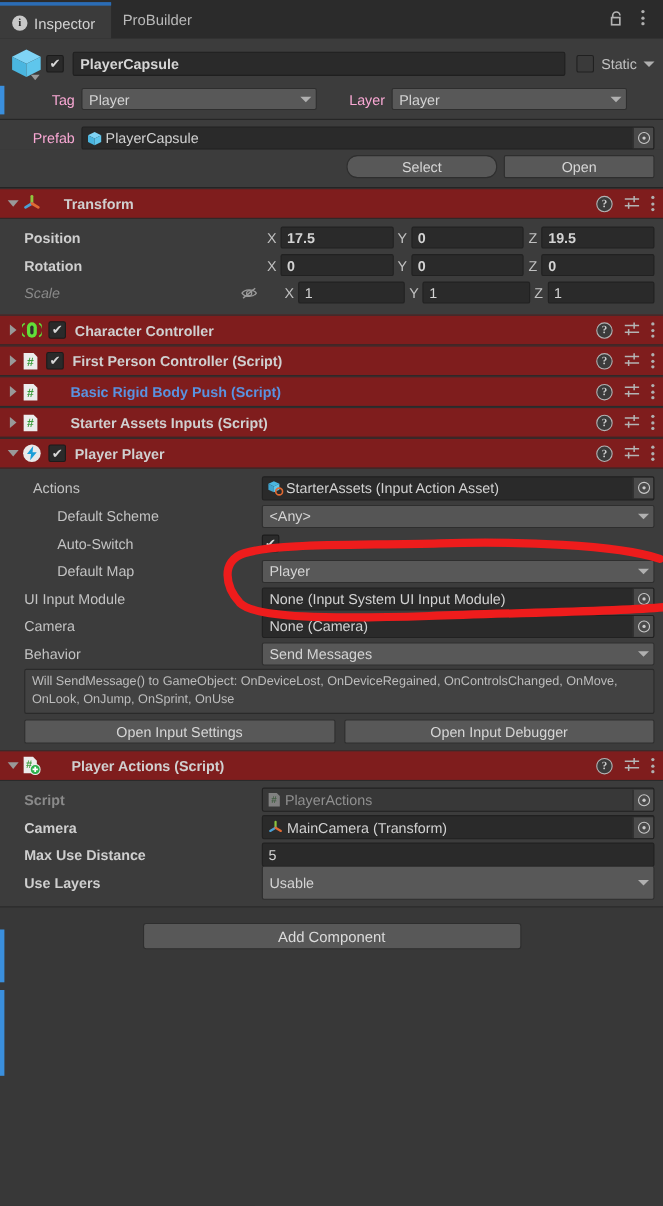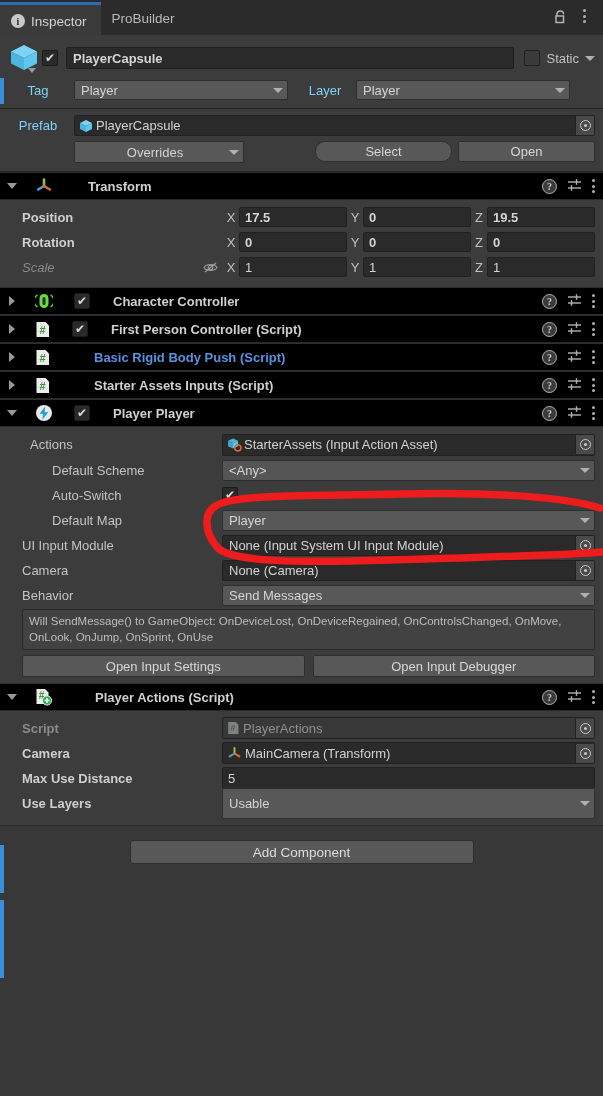--- a/index.html
+++ b/index.html
@@ -109,21 +109,21 @@
     border-left: 5px solid transparent;
     border-right: 5px solid transparent;
     border-top: 5px solid #b0b0b0;
   }
   .go-row2 {
     display: flex; align-items: center;
     margin-top: 7px;
     padding-left: 8px;
     gap: 6px;
   }
-  .lbl-r { text-align: center; font-size: 13px; color:#7dd3fc; }
+  .lbl-r { text-align: right; font-size: 13px; color:#f9a8d4; }
   .dropdown {
     height: 20px;
     background: #585858;
     border: 1px solid #2e2e2e;
     border-radius: 2px;
     display: flex; align-items: center;
     padding: 0 4px 0 6px;
     font-size: 13px;
     color: #d4d4d4;
     position: relative;
@@ -173,26 +173,26 @@
     background: #585858;
     border: 1px solid #2e2e2e;
     border-radius: 2px;
     display:flex; align-items:center; justify-content:center;
     font-size: 13px; color:#d6d6d6;
   }
 
   
   .comp-head {
     height: 28px;
-    background: #000000;
+    background: #7f1d1d;
     display: flex; align-items: center;
     padding: 0 8px 0 6px;
     border-top: 1px solid #2e2e2e;
     border-bottom: 1px solid #2a2a2a;
-    gap: 17px;
+    gap: 2px;
     position: relative;
   }
   .foldout {
     width: 12px; flex:0 0 12px;
     display:flex; align-items:center; justify-content:center;
   }
   .tri-down { width:0;height:0;border-left:5px solid transparent;border-right:5px solid transparent;border-top:6px solid #999; }
   .tri-right { width:0;height:0;border-top:5px solid transparent;border-bottom:5px solid transparent;border-left:6px solid #999; }
   .comp-title { font-weight: bold; font-size: 13px; color:#d0d0d0; margin-left:6px; }
   .comp-title.link { color:#5a92e0; }
@@ -203,21 +203,21 @@
     font-size:10px;font-weight:bold;
     display:flex;align-items:center;justify-content:center;
     font-family:"Liberation Serif", serif;
   }
 
   
   .comp-body { background: #3c3c3c; padding: 4px 8px 6px 8px; }
   .row {
     display:flex; align-items:center;
     height: 22px; margin-bottom: 3px;
-    gap: 0;
+    gap: 16px;
   }
   .row .label { font-size: 13px; color:#c3c3c3; }
   .row .label.bold { font-weight:bold; color:#cfcfcf; }
   .row .label.dim { color:#8a8a8a; }
   .numfield {
     height: 20px;
     background: #2a2a2a;
     border: 1px solid #212121;
     border-radius: 2px;
     display:flex; align-items:center;
@@ -349,24 +349,20 @@
     <span class="pick">
       <span class="pick-dot">
           <i></i>
         </span>
     </span>
   </span>
 </div>
 
 <div class="prefab-btns">
   <span style="width:60px;flex:0 0 60px;"></span>
-  <span class="dropdown" style="width:170px;flex:0 0 170px;height:22px;">
-    <span style="flex:1;text-align:center;">Overrides</span>
-    <span class="caret-sm"></span>
-  </span>
   <span style="flex:1;"></span>
   <span class="btn" style="width:137px;flex:0 0 137px;border-radius:10px;">Select</span>
   <span class="btn" style="width:137px;flex:0 0 137px;">Open</span>
 </div>
 
 <div class="comp-head">
   <span class="foldout">
       <span class="tri-down"></span>
     </span>
   <span style="display:inline-flex;">

